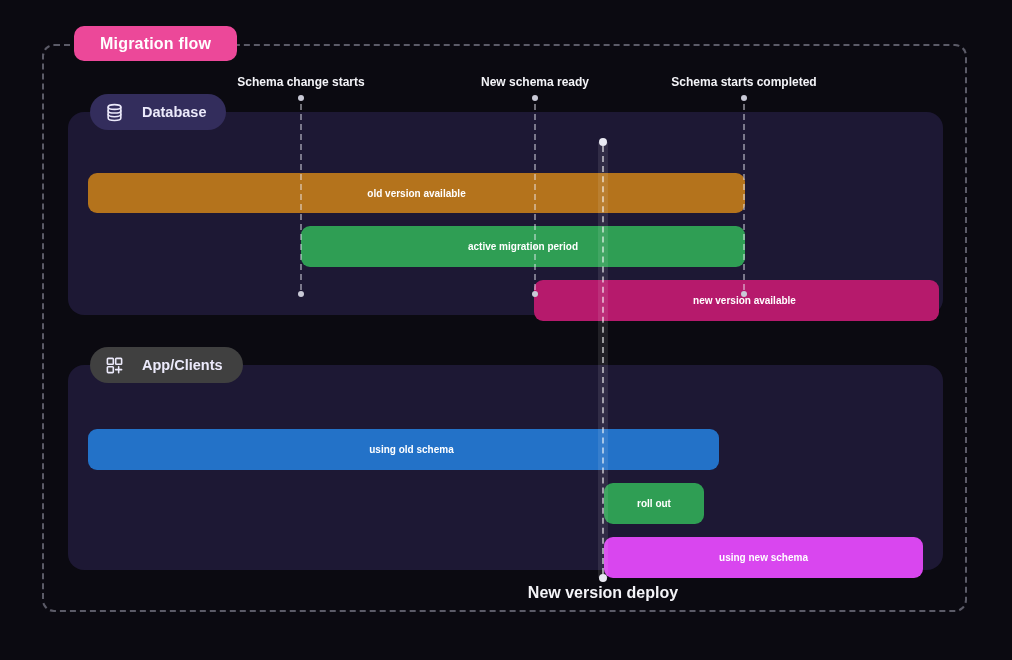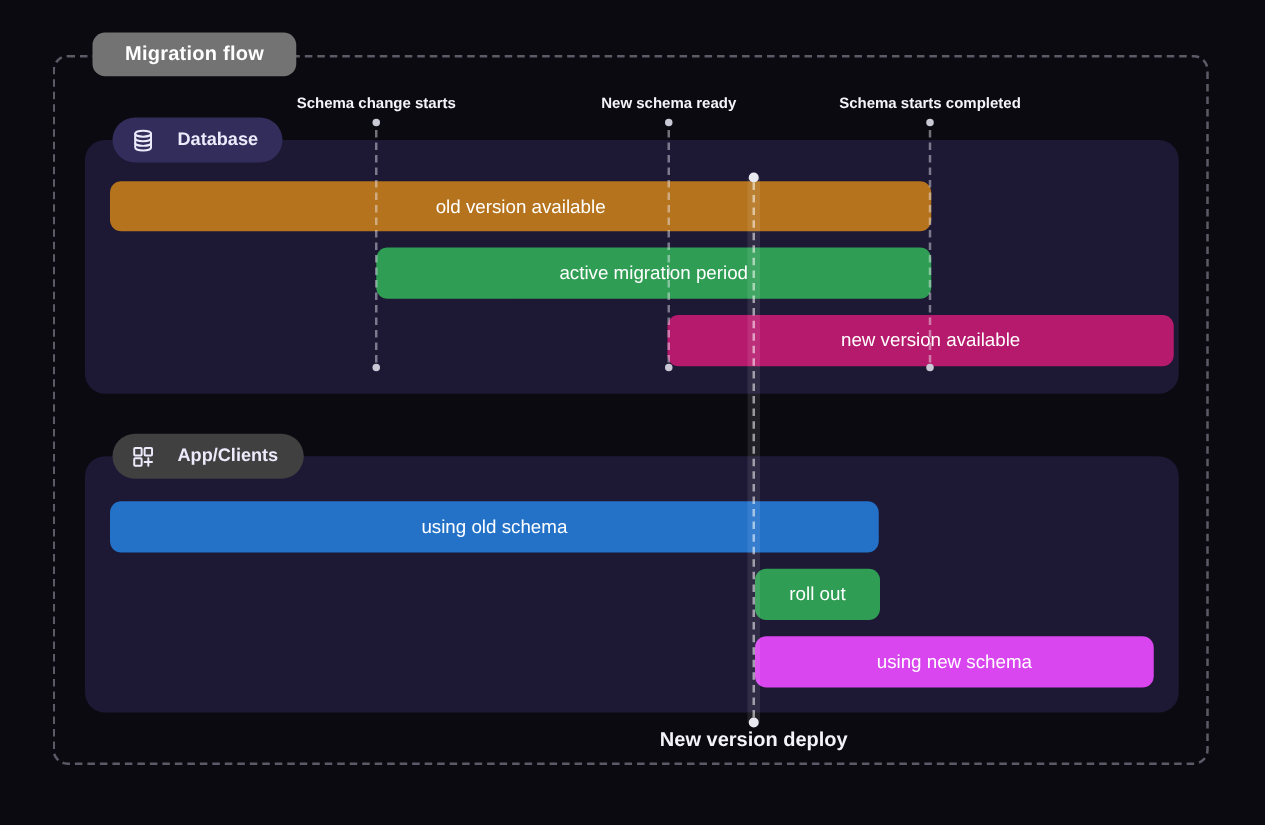--- a/index.html
+++ b/index.html
@@ -32,44 +32,44 @@
   .m-label {
     position:absolute; top:0; left:0; transform:translateX(-50%); white-space:nowrap;
     color:#f4f4f8; font-weight:700; font-size:12px;
   }
   .m-dot-top { position:absolute; left:-3px; top:20px; width:6px; height:6px; border-radius:50%; background:#c9c9d6; }
   .m-line { position:absolute; left:-1px; top:29px; height:186px; width:0; border-left:2px dashed rgba(240,240,248,0.45); }
   .m-dot-bottom { position:absolute; left:-3px; top:216px; width:6px; height:6px; border-radius:50%; background:#c9c9d6; }
   .bar {
     position:absolute; height:41px; border-radius:9px; z-index:2;
     display:flex; align-items:center; justify-content:center;
-    color:#ffffff; font-weight:400; font-size:15px;
+    color:#ffffff; font-weight:700; font-size:10px;margin-top:28px;
   }
   .b1 { left:88px;  top:145px; width:657px; height:40px; }
   .b2 { left:301px; top:198px; width:444px; }
   .b3 { left:534px; top:252px; width:389px; }
-  .b4 { left:88px;  top:401px; width:615px; }
+  .b4 { left:88px;  top:401px; width:615px;padding-left:16px; }
   .b5 { left:604px; top:455px; width:100px; }
   .b6 { left:604px; top:509px; width:319px; }
   .deploy-band { position:absolute; left:598px; top:142px; width:10px; height:436px; background:rgba(255,255,255,0.09); z-index:6; }
   .deploy-line { position:absolute; left:602px; top:146px; width:0; height:428px; border-left:2px dashed rgba(255,255,255,0.55); z-index:7; }
   .deploy-dot { position:absolute; width:8px; height:8px; border-radius:50%; background:#e9e9f2; z-index:8; }
   .dd-top { left:599px; top:138px; }
   .dd-bottom { left:599px; top:574px; }
   .deploy-label {
     position:absolute; left:603px; top:584px; transform:translateX(-50%); white-space:nowrap;
     color:#f4f4f8; font-weight:700; font-size:16px; z-index:8;
   }
 </style>
 </head>
 <body style="background: rgb(11, 10, 17);">
 
 <div class="dashed-box"></div>
 
-<div class="title-badge" style="background: #737373;">Migration flow</div>
+<div class="title-badge" style="background: #ec4899;">Migration flow</div>
 
 <div class="milestone ms1">
   <span class="m-label">Schema change starts</span>
   <span class="m-dot-top"></span>
   <span class="m-line"></span>
   <span class="m-dot-bottom"></span>
 </div>
 <div class="milestone ms2">
   <span class="m-label">New schema ready</span>
   <span class="m-dot-top"></span>

